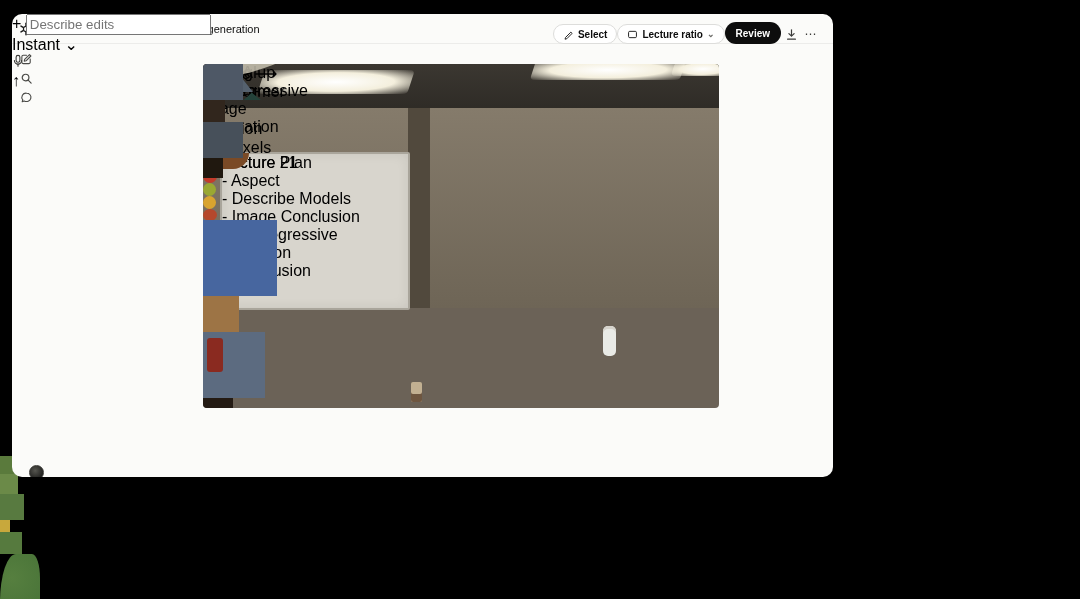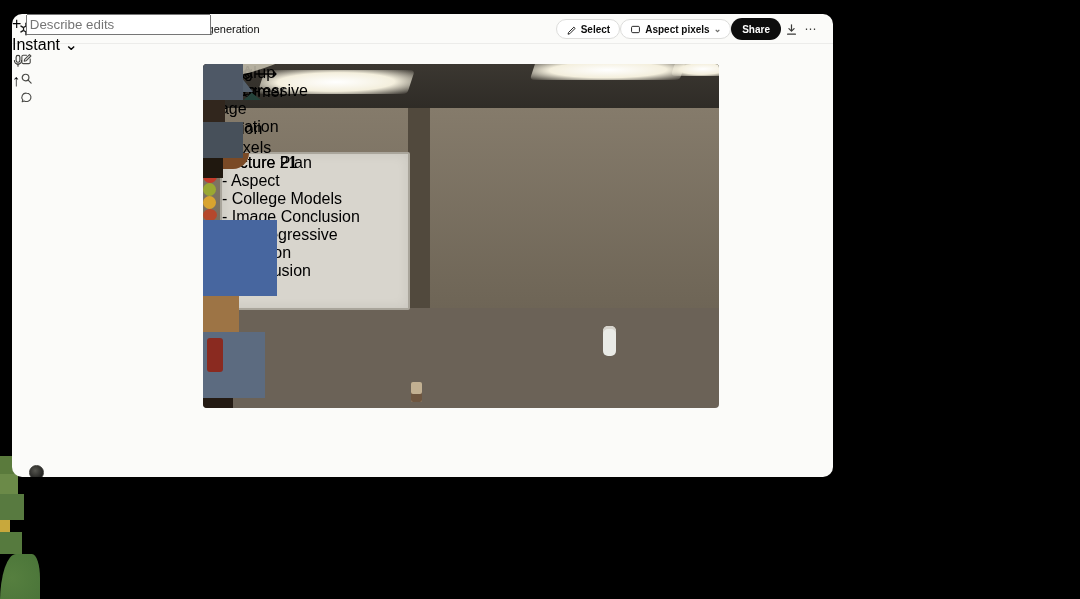--- a/index.html
+++ b/index.html
@@ -8,21 +8,21 @@
          font-family:"Liberation Sans",sans-serif;}
   .abs{position:absolute;}
 
   
   .app-window{left:12px;top:14px;width:821px;height:463px;background:#fbfbf9;
               border-radius:10px;z-index:10;overflow:hidden;}
   .topbar{left:0;top:0;width:100%;height:30px;border-bottom:1px solid #ececea;}
   .logo{left:7px;top:8px;width:14px;height:14px;}
   .close-x{left:36px;top:0;height:30px;line-height:30px;font-size:11px;color:#333;cursor:default;}
   .win-title{left:58px;top:0;height:30px;line-height:30px;font-size:11px;color:#0d0d0d;font-weight:500;}
-  .topbar-right{right:12px;top:0;height:30px;display:flex;align-items:center;gap:0;}
+  .topbar-right{right:12px;top:0;height:30px;display:flex;align-items:flex-end;gap:0;}
   .pill{display:flex;align-items:center;gap:4px;height:20px;padding:0 9px;border:1px solid #dddddb;
         border-radius:10px;background:#fff;font-size:10px;font-weight:600;color:#0d0d0d;cursor:pointer;}
   .pill svg{display:block;}
   .share-pill{height:22px;padding:0 11px;border-radius:11px;background:#0d0d0d;border:none;color:#fff;
               font-size:10px;font-weight:600;display:flex;align-items:center;cursor:pointer;}
   .iconbtn{width:20px;height:20px;display:flex;align-items:center;justify-content:center;cursor:pointer;color:#3a3a38;}
   .more-glyph{font-size:12px;color:#3a3a38;letter-spacing:1px;}
 
   
   .side-icon{left:8px;width:13px;height:13px;cursor:pointer;}
@@ -62,25 +62,25 @@
         <div class="pill">
           <svg width="11" height="11" viewBox="0 0 14 14">
             <path d="M3.2 10.8 L10 4 l1.6 1.6 L4.8 12.4 l-2.2.6z" fill="none" stroke="#1a1a1a" stroke-width="1.2" stroke-linejoin="round"></path>
           </svg>
           <span>Select</span>
         </div>
         <div class="pill">
           <svg width="11" height="11" viewBox="0 0 14 14">
             <rect x="2" y="3" width="10" height="8" rx="1.5" fill="none" stroke="#1a1a1a" stroke-width="1.2"></rect>
           </svg>
-          <span>Aspect pixels</span>
+          <span>Lecture ratio</span>
           <span style="font-size:9px;color:#6a6a67;">⌄</span>
         </div>
         <div class="share-pill">
-          <span>Share</span>
+          <span>Review</span>
         </div>
         <div class="iconbtn">
           <svg width="13" height="13" viewBox="0 0 14 14">
             <g fill="none" stroke="#3a3a38" stroke-width="1.3" stroke-linecap="round" stroke-linejoin="round">
               <path d="M7 2 v6.2"></path>
                 <path d="M4.2 6 L7 8.8 L9.8 6"></path>
                 <path d="M2.8 12 h8.4"></path>
             </g>
           </svg>
         </div>
@@ -113,21 +113,21 @@
       <div class="abs ceil-light" style="left:330px;top:-4px;width:150px;height:20px;"></div>
       <div class="abs ceil-light" style="left:470px;top:-2px;width:60px;height:14px;"></div>
       <div class="abs wall"></div>
       <div class="abs wall-col"></div>
 
       <div class="abs whiteboard">
         <div class="abs wb-head">Lecture 21</div>
         <div class="abs wb-list">
           <div class="wb-line">Lecture Plan</div>
           <div class="wb-line">- Aspect</div>
-          <div class="wb-line">- College Models</div>
+          <div class="wb-line">- Describe Models</div>
           <div class="wb-line">- Image Conclusion</div>
           <div class="wb-line wb-indent">- Autoregressive</div>
           <div class="wb-line wb-indent">- diffusion</div>
           <div class="wb-line">- Conclusion</div>
         </div>
       </div>
 
       <div class="abs presenter-legs"></div>
       <div class="abs presenter-torso"></div>
       <div class="abs presenter-armR"></div>

